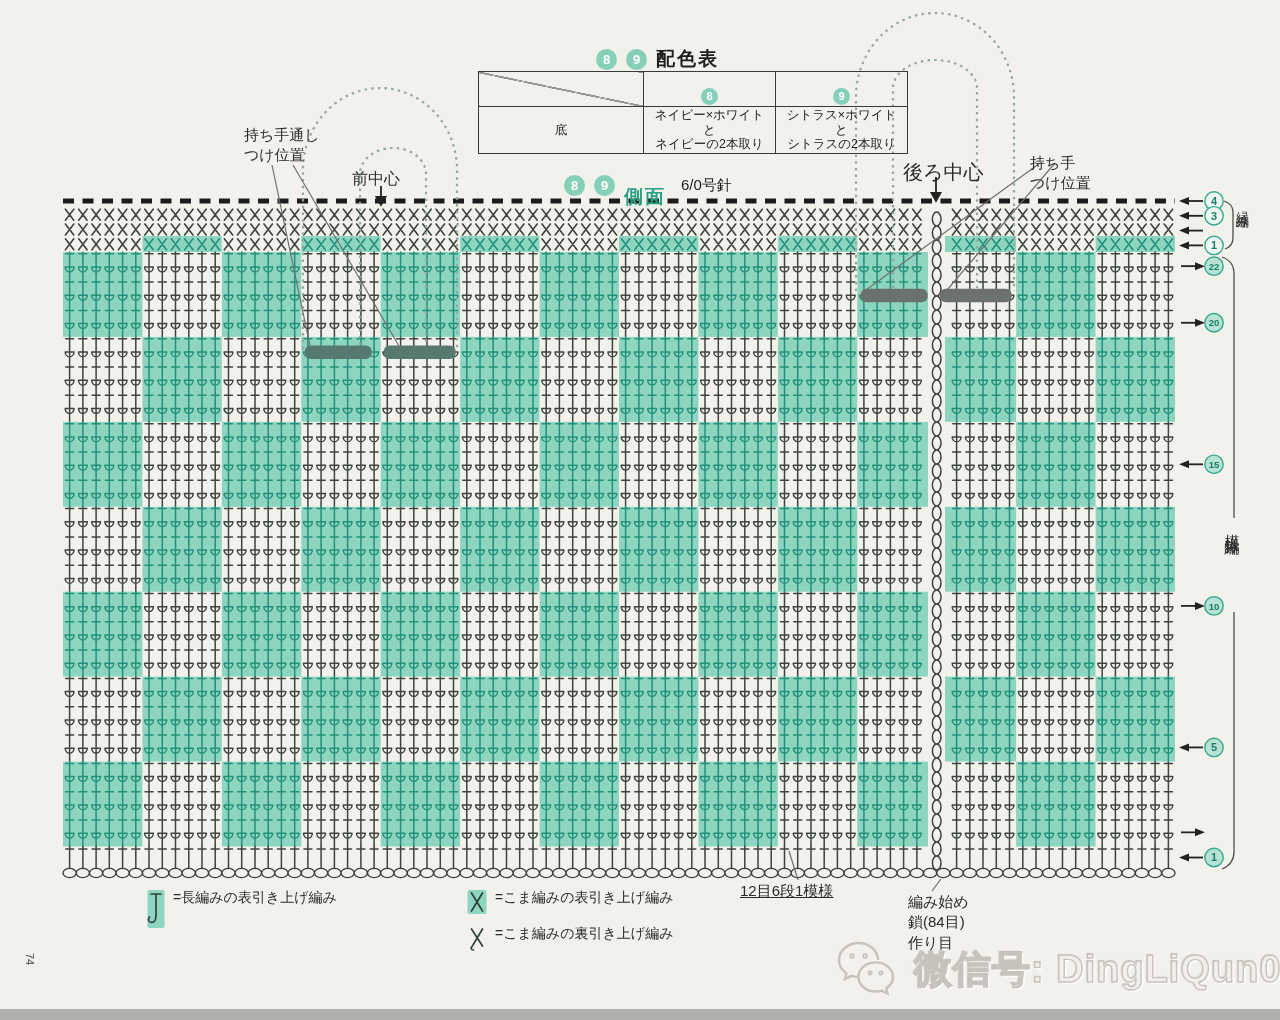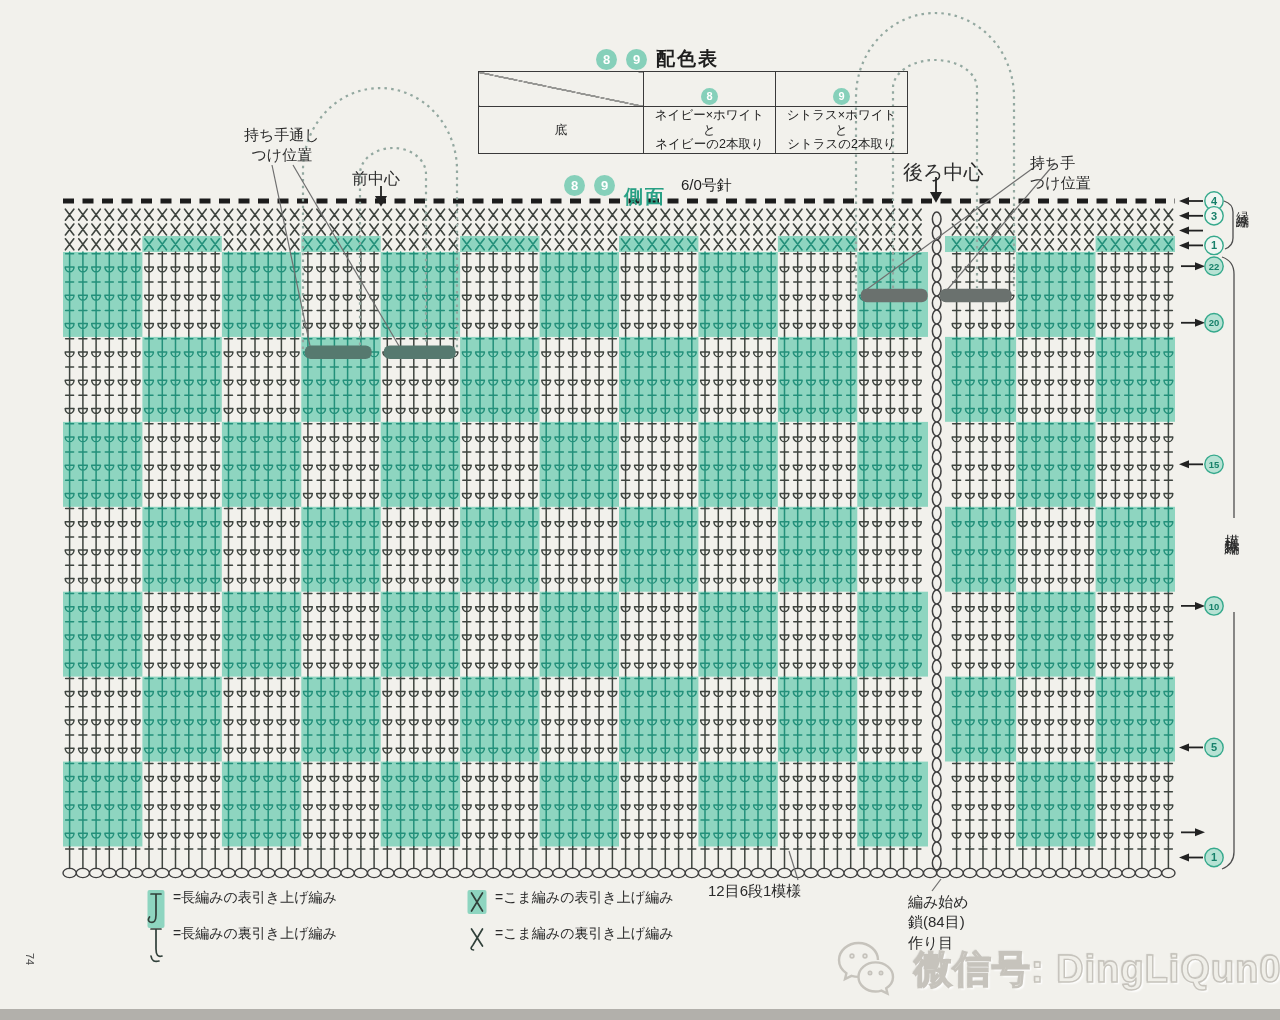--- a/index.html
+++ b/index.html
@@ -19,25 +19,25 @@
   
   #color-table{left:478px;top:71px;border-collapse:collapse;}
   #color-table td{border:1.6px solid #3a3a3a;text-align:center;vertical-align:middle;
                   font-size:12.5px;color:#222;padding:1px 6px;white-space:pre-line;line-height:1.18;}
   #color-table .r1{height:25px;}
   #color-table .c1{width:152px;}
   #color-table .c2{width:119px;}
   #color-table .c3{width:119px;}
   .slash-cell{background:linear-gradient(to top right,transparent 49.3%,#3a3a3a 49.3%,#3a3a3a 50.7%,transparent 50.7%);}
   
-  #handle-through-label{left:244px;top:125px;text-align:center;}
+  #handle-through-label{left:244px;top:125px;}
   #front-center-label{left:352px;top:169px;font-size:16px;}
   #back-center-label{left:903px;top:159px;font-size:20px;}
   #handle-attach-label{left:1030px;top:125px;margin-top:28px;}
-  #repeat-label{left:708px;top:881px;}
+  #repeat-label{left:740px;top:881px;text-decoration:underline;}
   #start-label{left:908px;top:892px;line-height:1.35;}
   .vtext{writing-mode:vertical-rl;text-orientation:upright;color:#2b2b2b;letter-spacing:3px;}
   #edge-band-label{left:1233px;top:201px;font-size:13px;}
   #pattern-band-label{left:1222px;top:522px;font-size:15px;}
   
   .legend-item{display:flex;align-items:flex-start;gap:7px;color:#2b2b2b;font-size:14px;}
   #legend-1{left:146px;top:889px;}
   #legend-2{left:466px;top:889px;}
   #legend-3{left:146px;top:925px;}
   #legend-4{left:466px;top:925px;}
@@ -257,26 +257,20 @@
     </svg>
     <span>=長編みの表引き上げ編み</span>
   </div>
   <div id="legend-2" class="abs legend-item">
     <svg class="sym" width="22" height="26" viewBox="0 0 22 26">
       <rect x="1.5" y="1" width="19" height="24" rx="2" fill="#8ed5c0"></rect>
       <path d="M5.5 4 L16.5 22 M16.5 4 L5.5 22" fill="none" stroke="#31403a" stroke-width="1.7" stroke-linecap="round"></path>
     </svg>
     <span>=こま編みの表引き上げ編み</span>
   </div>
-  <div id="legend-3" class="abs legend-item">
-    <svg class="sym" width="20" height="40" viewBox="0 0 20 40">
-      <path d="M5 4 H15 M10 4 V24 M10 24 Q10 33 16 31 M13 36 Q6 38 5 31" fill="none" stroke="#31403a" stroke-width="1.7" stroke-linecap="round"></path>
-    </svg>
-    <span>=長編みの裏引き上げ編み</span>
-  </div>
   <div id="legend-4" class="abs legend-item">
     <svg class="sym" width="22" height="26" viewBox="0 0 22 26">
       <path d="M5.5 4 L16.5 21 M16.5 4 L7 20 Q3 24.5 7.5 25" fill="none" stroke="#31403a" stroke-width="1.7" stroke-linecap="round"></path>
     </svg>
     <span>=こま編みの裏引き上げ編み</span>
   </div>
 
   <div id="watermark" class="abs">
     <svg width="72" height="62" viewBox="0 0 72 62">
       <g fill="none" stroke="#c6c3bc" stroke-width="2.4">

